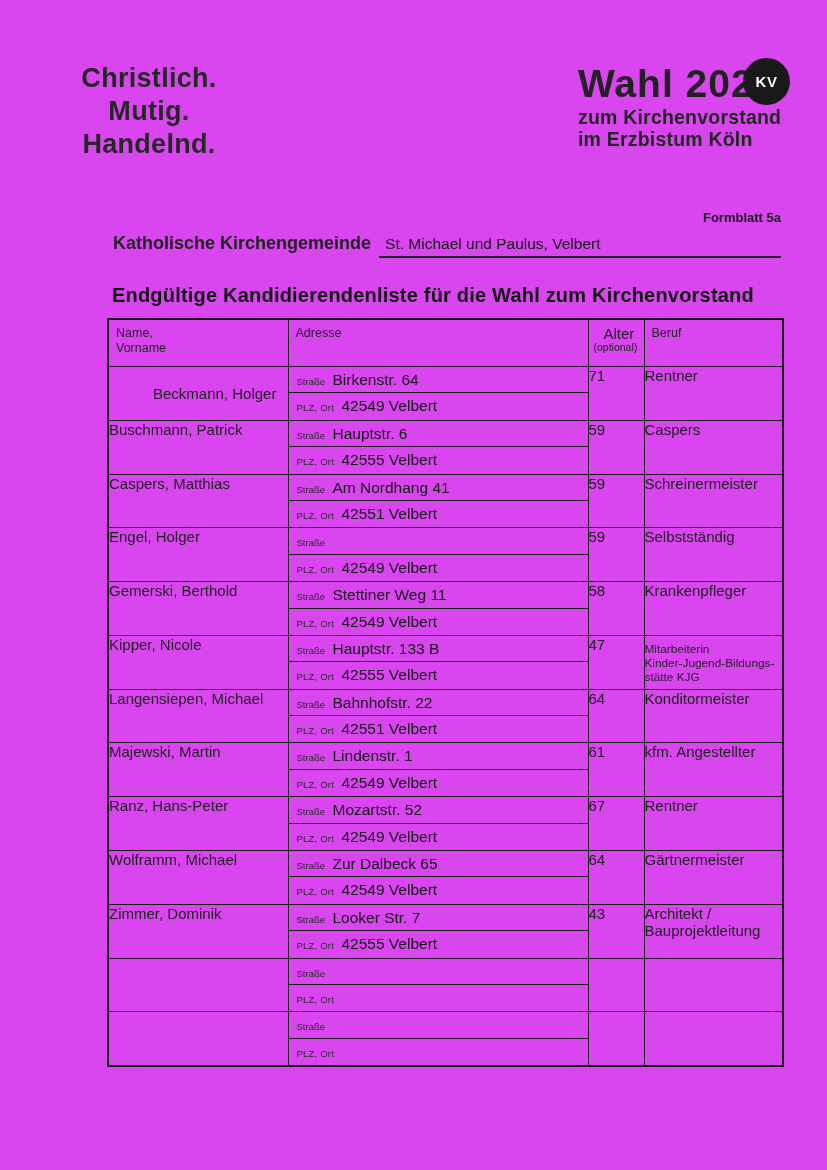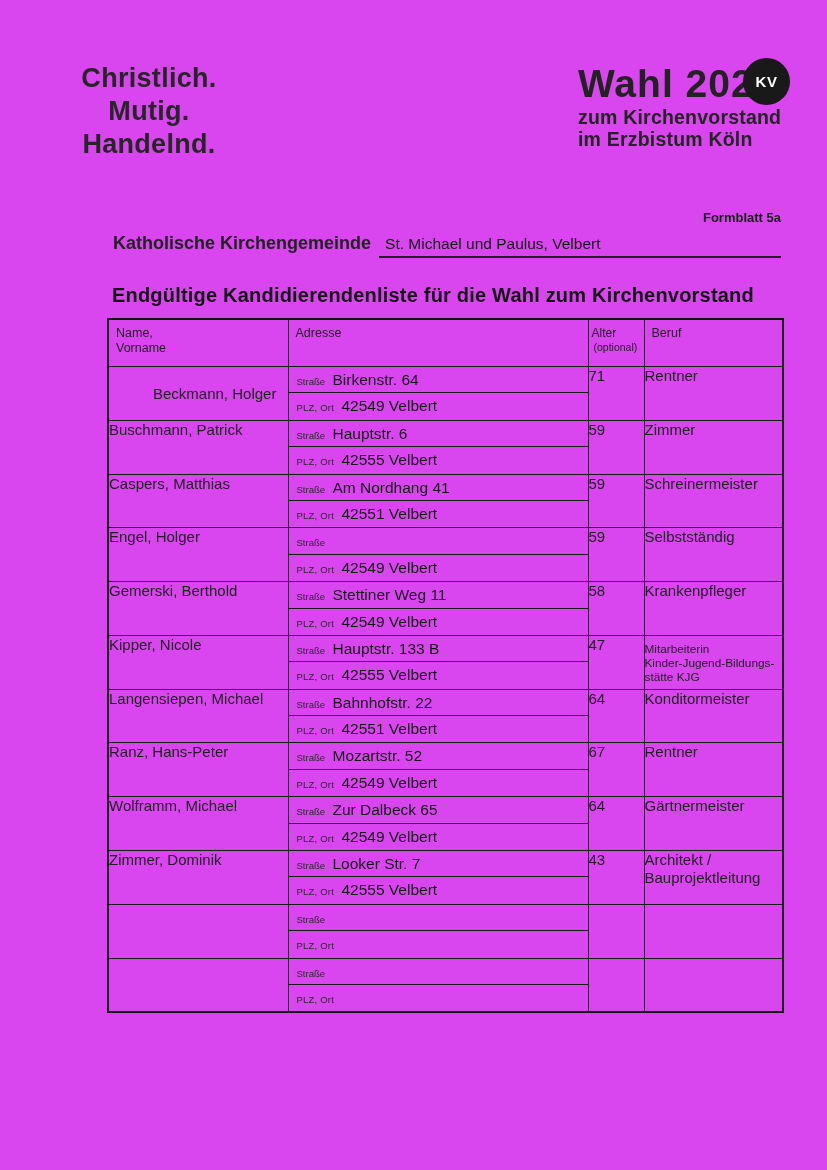--- a/index.html
+++ b/index.html
@@ -35,21 +35,21 @@
     font-size:20px;font-weight:700;letter-spacing:.2px;color:#141414;}
   
   .tbl-wrap{position:absolute;left:107px;top:318px;}
   table.candidates{border-collapse:collapse;table-layout:fixed;width:675px;}
   table.candidates td,table.candidates th{
     border:1.6px solid #1b1b1b;padding:0;vertical-align:top;overflow:visible;
   }
   table.candidates{border:2.4px solid #141414;}
   thead th{height:46px;text-align:left;font-weight:400;}
   .h-pad{padding:6px 7px;font-size:12.5px;line-height:15px;white-space:pre-line;color:#222;}
-  .h-age1{display:block;padding:6px 5px 0 3px;font-size:12px;line-height:15px;}
+  .h-age1{display:block;padding:6px 5px 0 15px;font-size:15px;line-height:15px;}
   .h-age2{display:block;padding:0 5px;font-size:10.5px;line-height:13px;}
   tbody tr{height:52.6px;}
   td.name-cell{padding:7px 8px 0 9px;font-size:15px;line-height:17px;}
   tbody tr:nth-child(1) td.name-cell{padding-top:18px;padding-left:44px;}
   td.addr-cell{padding:0;}
   .addr-line{height:26.4px;line-height:26.4px;padding-left:8px;white-space:nowrap;box-sizing:border-box;}
   .addr-top{border-bottom:1.6px solid #1b1b1b;}
   .addr-label{font-size:9.5px;color:#2a2a2a;}
   .addr-label.plz{letter-spacing:.2px;}
   .addr-value{font-size:15.5px;color:#161616;padding-left:3px;}
@@ -139,21 +139,21 @@
         <div class="addr-line addr-top">
           <span class="addr-label">Straße</span>
           <span class="addr-value">Hauptstr. 6</span>
         </div>
         <div class="addr-line">
           <span class="addr-label plz">PLZ, Ort</span>
           <span class="addr-value">42555 Velbert</span>
         </div>
       </td>
       <td class="age-cell">59</td>
-      <td class="job-cell">Zimmer</td>
+      <td class="job-cell">Caspers</td>
     </tr>
 
     <tr>
       <td class="name-cell">Caspers, Matthias</td>
       <td class="addr-cell">
         <div class="addr-line addr-top">
           <span class="addr-label">Straße</span>
           <span class="addr-value">Am Nordhang 41</span>
         </div>
         <div class="addr-line">
@@ -224,20 +224,35 @@
         </div>
         <div class="addr-line">
           <span class="addr-label plz">PLZ, Ort</span>
           <span class="addr-value">42551 Velbert</span>
         </div>
       </td>
       <td class="age-cell">64</td>
       <td class="job-cell">Konditormeister</td>
     </tr>
 
+    <tr>
+      <td class="name-cell">Majewski, Martin</td>
+      <td class="addr-cell">
+        <div class="addr-line addr-top">
+          <span class="addr-label">Straße</span>
+          <span class="addr-value">Lindenstr. 1</span>
+        </div>
+        <div class="addr-line">
+          <span class="addr-label plz">PLZ, Ort</span>
+          <span class="addr-value">42549 Velbert</span>
+        </div>
+      </td>
+      <td class="age-cell">61</td>
+      <td class="job-cell">kfm. Angestellter</td>
+    </tr>
 
     <tr>
       <td class="name-cell">Ranz, Hans-Peter</td>
       <td class="addr-cell">
         <div class="addr-line addr-top">
           <span class="addr-label">Straße</span>
           <span class="addr-value">Mozartstr. 52</span>
         </div>
         <div class="addr-line">
           <span class="addr-label plz">PLZ, Ort</span>

